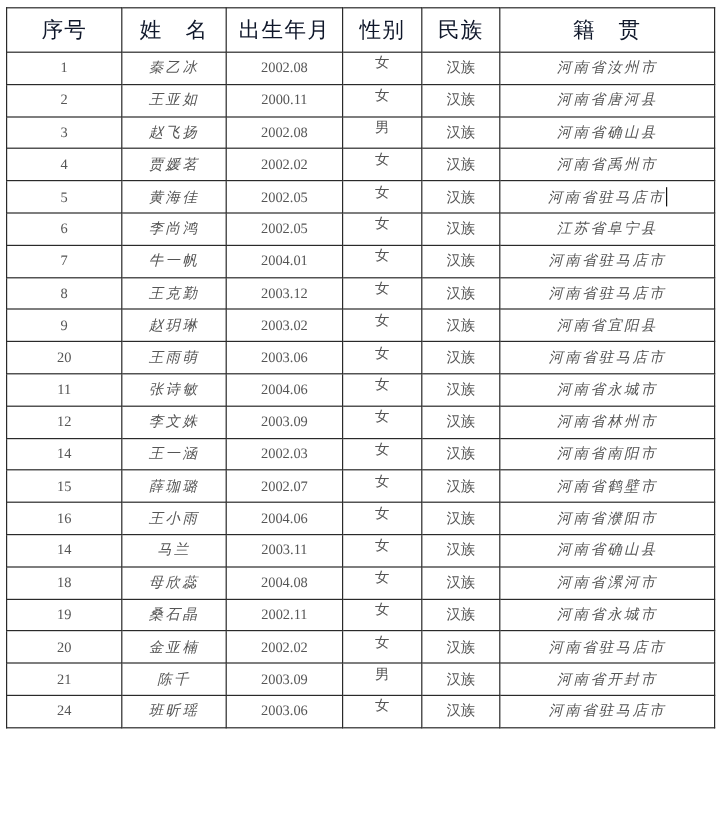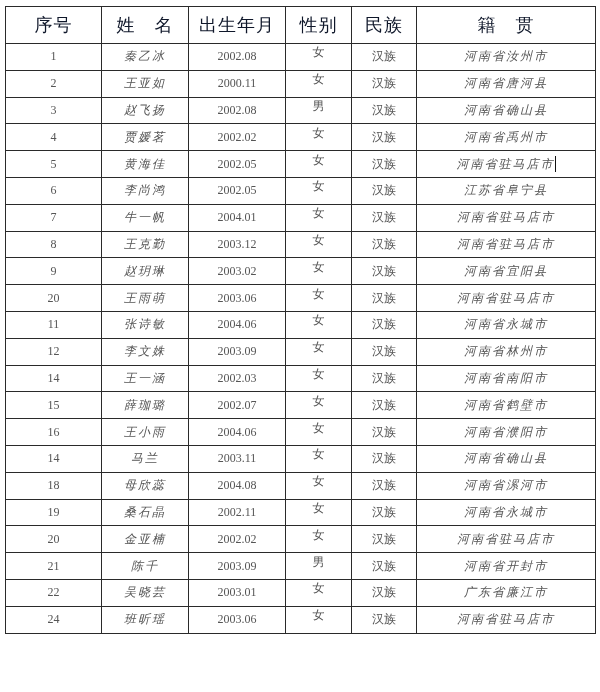--- a/index.html
+++ b/index.html
@@ -270,28 +270,20 @@
 
   <tr>
     <td class="c-num">21</td>
     <td class="c-name">陈千</td>
     <td class="c-date">2003.09</td>
     <td class="c-gender"><span>男</span></td>
     <td class="c-eth">汉族</td>
     <td class="c-origin"><span>河南省开封市</span></td>
   </tr>
 
-  <tr>
-    <td class="c-num">22</td>
-    <td class="c-name">吴晓芸</td>
-    <td class="c-date">2003.01</td>
-    <td class="c-gender"><span>女</span></td>
-    <td class="c-eth">汉族</td>
-    <td class="c-origin"><span>广东省廉江市</span></td>
-  </tr>
 
 
   <tr>
     <td class="c-num">24</td>
     <td class="c-name">班昕瑶</td>
     <td class="c-date">2003.06</td>
     <td class="c-gender"><span>女</span></td>
     <td class="c-eth">汉族</td>
     <td class="c-origin"><span>河南省驻马店市</span></td>
   </tr>

